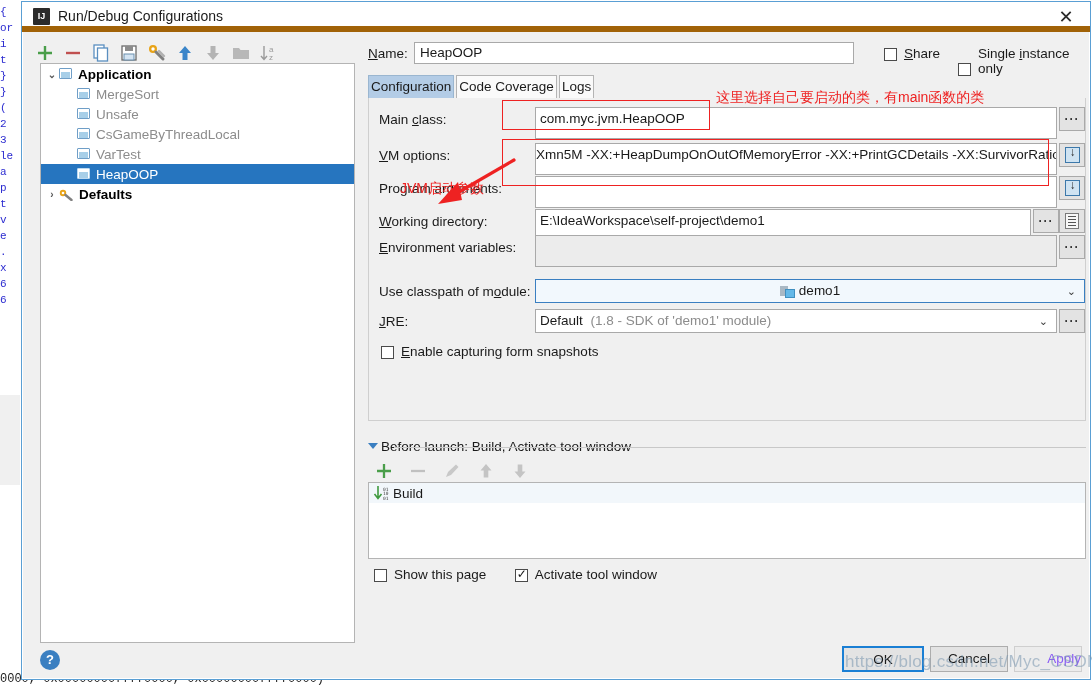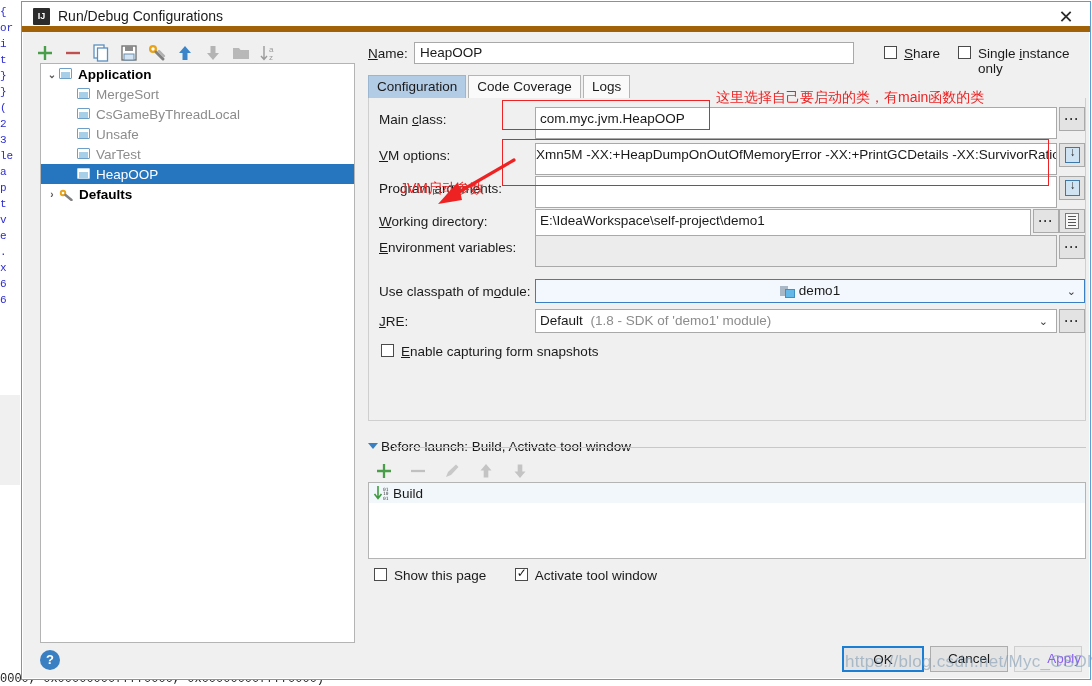--- a/index.html
+++ b/index.html
@@ -103,37 +103,37 @@
 
   
   .name-label { position: absolute; left: 346px; top: 44px; font-size: 13.5px; color: #1a1a1a; }
   .name-input {
     position: absolute; left: 392px; top: 40px; width: 440px; height: 22px;
     border: 1px solid #a9a9a9; background: #ffffff;
     font-size: 13.5px; color: #1a1a1a; padding: 0 5px; line-height: 20px;
     font-family: "Liberation Sans", sans-serif;
   }
   .cb {
-    position: absolute; display: flex; align-items: flex-start;
+    position: absolute; display: flex; align-items: flex-end;
     font-size: 13.5px; color: #1a1a1a; cursor: pointer;
   }
   .cbbox {
     width: 13px; height: 13px; border: 1px solid #4a4a4a; background: #fff;
     margin-right: 7px; flex: 0 0 13px; position: relative;
   }
   .cbbox.checked:after {
     content: "✓"; position: absolute; left: 1px; top: -3px;
     font-size: 12px; color: #1a1a1a; line-height: 14px;
   }
   .u { text-decoration: underline; }
 
   
   .tabs { position: absolute; left: 346px; top: 73px; width: 718px; height: 24px; }
   .tab {
-    float: left; height: 23px; padding: 0 8px; line-height: 22px;
+    float: left; height: 23px; padding: 0 2px; line-height: 22px;
     font-size: 13.5px; color: #1a1a1a; background: #fafafa;
     border: 1px solid #b4b4b4; border-bottom: none; margin-right: 2px;
     cursor: pointer;
   }
   .tab.active { background: #b3cce6; border-color: #9ab6d0; }
 
   .config-panel {
     position: absolute; left: 346px; top: 96px; width: 718px; height: 323px;
     background: #f0f0f0; border: 1px solid #cfcfcf; border-top: none;
   }
@@ -344,27 +344,27 @@
         <div class="tree-row child">
           <span class="node-ico">
             <i></i>
           </span>
           <span>MergeSort</span>
         </div>
         <div class="tree-row child">
           <span class="node-ico">
             <i></i>
           </span>
-          <span>CsGameByThreadLocal</span>
+          <span>Unsafe</span>
         </div>
         <div class="tree-row child">
           <span class="node-ico">
             <i></i>
           </span>
-          <span>Unsafe</span>
+          <span>CsGameByThreadLocal</span>
         </div>
         <div class="tree-row child">
           <span class="node-ico">
             <i></i>
           </span>
           <span>VarTest</span>
         </div>
         <div class="tree-row child selected">
           <span class="node-ico">
             <i></i>

